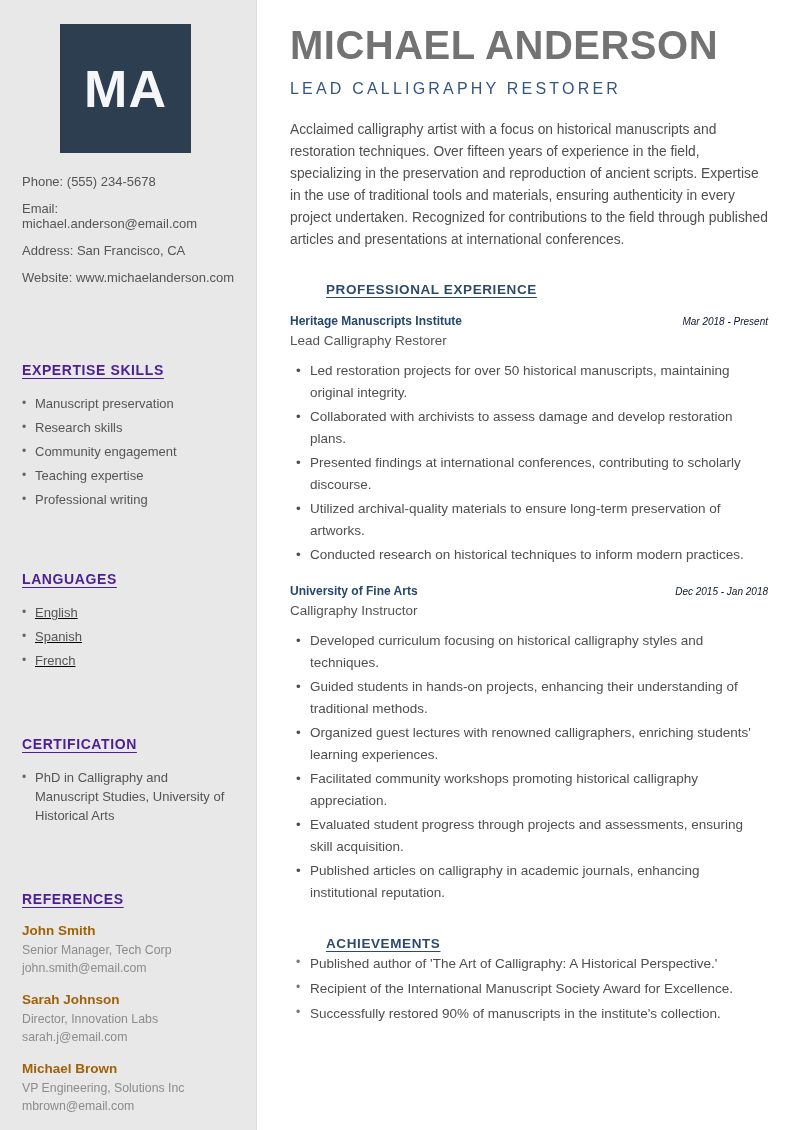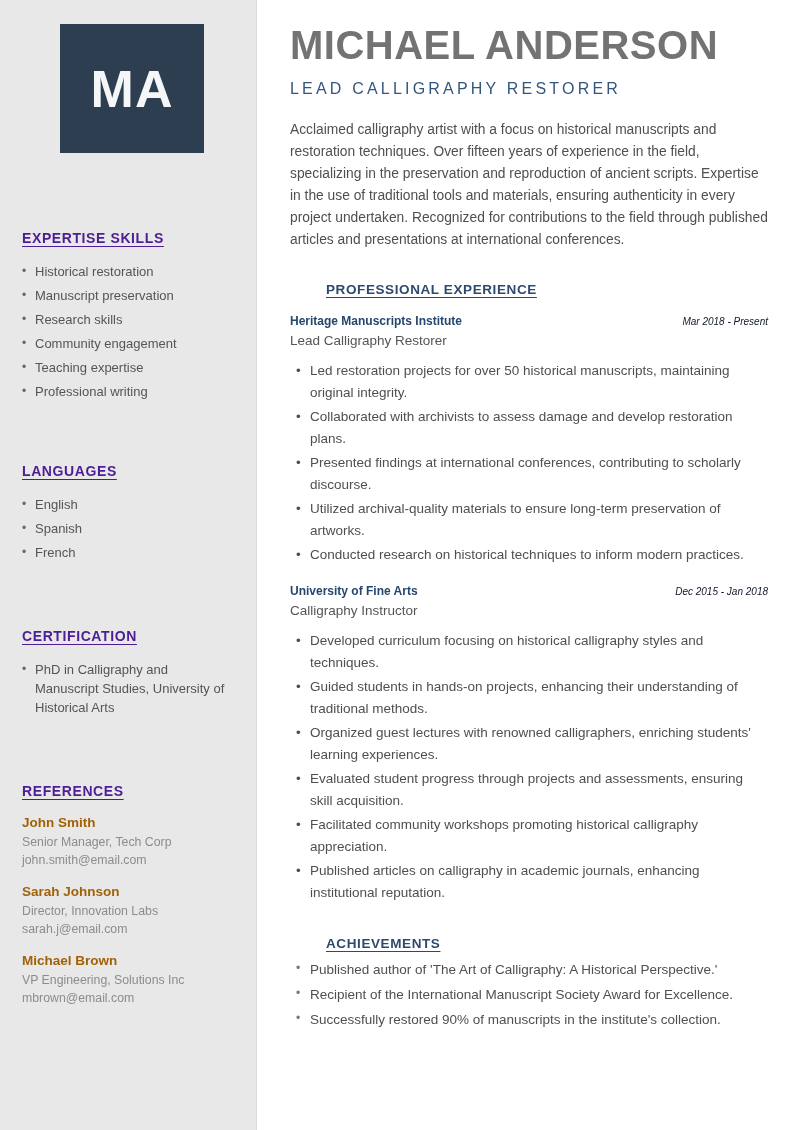--- a/index.html
+++ b/index.html
@@ -3,32 +3,32 @@
 <meta charset="utf-8">
 <style>
   * { margin:0; padding:0; box-sizing:border-box; }
   html,body { width:800px; height:1130px; background:#ffffff; overflow:hidden;
     font-family:"Liberation Sans", sans-serif; }
   .page { display:flex; width:800px; height:1130px; background:#fff; }
 
   
   .sidebar { width:257px; min-width:257px; background:#e8e8e8;
     border-right:1px solid #dcdcdc; padding:24px 21px 20px 22px; }
-  .monogram-box { width:144px; height:129px; background:#2d3e50;
+  .monogram-box { width:131px; height:129px; background:#2d3e50;
     margin:0 auto 0 38px; display:flex; align-items:center; justify-content:center; }
   .monogram { color:#f5f6f7; font-size:52px; font-weight:bold; letter-spacing:1px; }
 
   .contact { margin-top:21px; }
   .contact-line { font-size:13px; color:#555; line-height:15px; margin-bottom:12px; }
 
   .side-section-title { display:inline-block; color:#4c1d95; font-size:14px;
     font-weight:bold; letter-spacing:0.6px; text-decoration:underline;
     text-underline-offset:3px;margin-top:45px; }
   .sec-skills { margin-top:32px; }
-  .sec-langs { margin-top:17px; }
+  .sec-langs { margin-top:17px;text-decoration:underline; }
   .sec-cert { margin-top:21px; }
   .sec-refs { margin-top:21px; }
 
   ul.side-list { list-style:none; margin-top:15px; }
   ul.side-list li { position:relative; padding-left:13px; font-size:13px;
     color:#555; line-height:19px; margin-bottom:5px; }
   ul.side-list li::before { content:"\2022"; position:absolute; left:0; top:0;
     color:#666; font-size:12px; }
 
   .ref-person { margin-top:14px; }
@@ -56,42 +56,47 @@
   .job-company { font-size:12px; font-weight:bold; color:#25476e; }
   .job-dates { font-size:10px; font-style:italic; color:#0f172a; }
   .job-role { margin-top:5px; font-size:13.5px; color:#555; }
 
   ul.job-list { list-style:none; margin-top:12px; }
   ul.job-list li { position:relative; padding-left:20px; font-size:13.5px;
     color:#4f4f4f; line-height:22px; margin-bottom:2px; }
   ul.job-list li::before { content:"\2022"; position:absolute; left:6px; top:0;
     color:#4f4f4f; }
 
-  ul.ach-list { list-style:none; margin-top:6px; }
+  ul.ach-list { list-style:none; margin-top:0; }
   ul.ach-list li { position:relative; padding-left:20px; font-size:13.5px;
     color:#4f4f4f; line-height:23px; margin-bottom:2px; }
   ul.ach-list li::before { content:"\2022"; position:absolute; left:6px; top:-1px;
     color:#777; font-size:12px; }
 </style>
 </head>
 <body>
 
 <div class="page">
 
   <aside class="sidebar">
 
     <div class="monogram-box">
       <span class="monogram">MA</span>
     </div>
 
+    <div class="contact">
+      <div class="contact-line">Phone: (555) 234-5678</div>
+      <div class="contact-line">Email: michael.anderson@email.com</div>
+      <div class="contact-line">Address: San Francisco, CA</div>
+      <div class="contact-line">Website: www.michaelanderson.com</div>
+    </div>
 
     <div class="sec-skills">
       <span class="side-section-title">EXPERTISE SKILLS</span>
       <ul class="side-list">
-        <li>Historical restoration</li>
         <li>Manuscript preservation</li>
         <li>Research skills</li>
         <li>Community engagement</li>
         <li>Teaching expertise</li>
         <li>Professional writing</li>
       </ul>
     </div>
 
     <div class="sec-langs">
       <span class="side-section-title">LANGUAGES</span>
@@ -160,22 +165,22 @@
       <div class="job">
         <div class="job-head">
           <span class="job-company">University of Fine Arts</span>
           <span class="job-dates">Dec 2015 - Jan 2018</span>
         </div>
         <div class="job-role">Calligraphy Instructor</div>
         <ul class="job-list">
           <li>Developed curriculum focusing on historical calligraphy styles and techniques.</li>
           <li>Guided students in hands-on projects, enhancing their understanding of traditional methods.</li>
           <li>Organized guest lectures with renowned calligraphers, enriching students' learning experiences.</li>
+          <li>Facilitated community workshops promoting historical calligraphy appreciation.</li>
           <li>Evaluated student progress through projects and assessments, ensuring skill acquisition.</li>
-          <li>Facilitated community workshops promoting historical calligraphy appreciation.</li>
           <li>Published articles on calligraphy in academic journals, enhancing institutional reputation.</li>
         </ul>
       </div>
     </div>
 
     <div class="sec-ach">
       <span class="main-section-title">ACHIEVEMENTS</span>
       <ul class="ach-list">
         <li>Published author of 'The Art of Calligraphy: A Historical Perspective.'</li>
         <li>Recipient of the International Manuscript Society Award for Excellence.</li>

